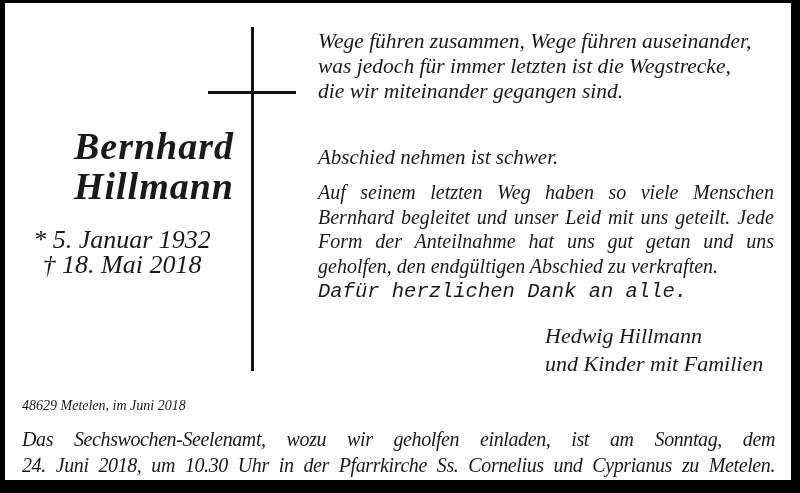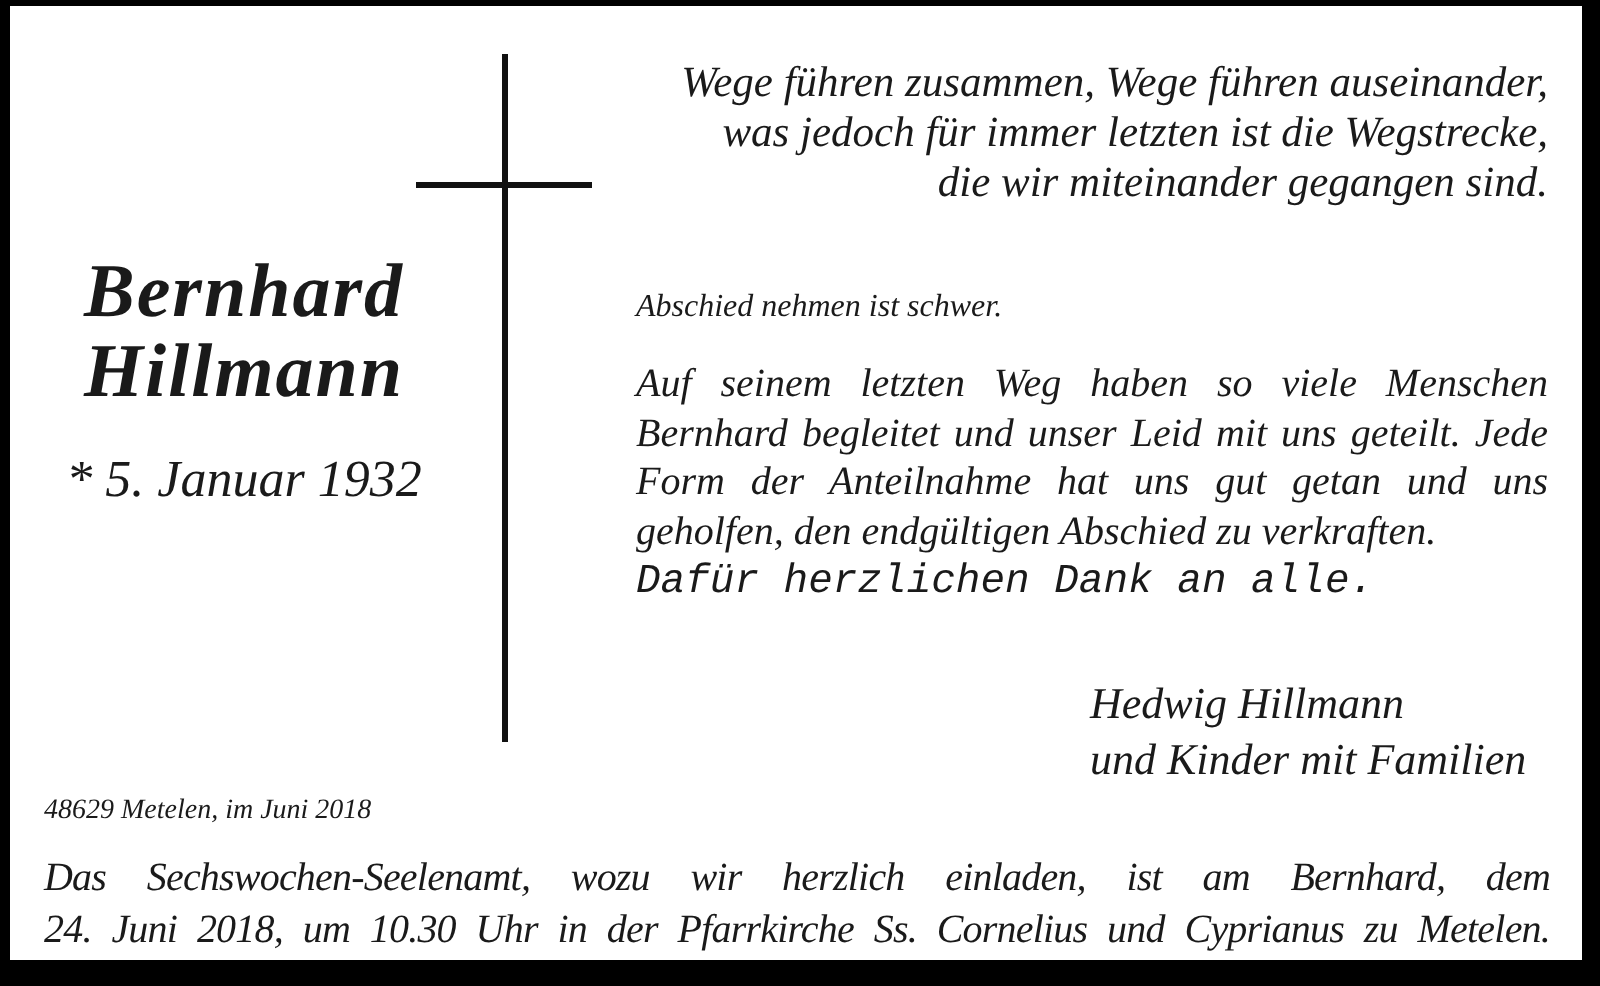--- a/index.html
+++ b/index.html
@@ -22,56 +22,55 @@
   .edge-right  { left: 791px; top: 0; width: 9px; height: 493px; }
   .edge-bottom { left: 0; top: 480px; width: 800px; height: 13px; }
 
   
   .cross-v { left: 251px; top: 27px; width: 3px; height: 344px; background: #111111; }
   .cross-h { left: 208px; top: 91px; width: 88px; height: 3px; background: #111111; }
 
   
   .quote {
     left: 318px; top: 29px; width: 456px;
-    text-align: right;
+    text-align: left;
     font-size: 21.5px;
     line-height: 25px;
   }
 
   
   .name {
     left: 10px; top: 126px; width: 224px;
-    text-align: center;
+    text-align: right;
     font-weight: bold;
     font-size: 38px;
     line-height: 40px;
     letter-spacing: 1px;
   }
   .dates {
     left: 10px; top: 227px; width: 224px;
     text-align: center;
     font-size: 26px;
     line-height: 25px;
   }
 
   
-  .intro  { left: 318px; top: 145px; width: 456px; font-size: 16px; }
+  .intro  { left: 318px; top: 145px; width: 456px; font-size: 21px; }
   .para   {
     left: 318px; top: 180px; width: 456px;
     font-size: 20px;
     line-height: 24.5px;
   }
   .just { text-align: justify; text-align-last: justify; }
   .thanks { left: 318px; top: 280px; width: 456px; font-size: 20.5px; font-family: Liberation Mono, monospace; }
 
   .signature {
     left: 545px; top: 322px; width: 240px;
     font-size: 22px;
     line-height: 28px;
-    margin-top: 16px;
   }
 
   
   .place-date { left: 22px; top: 398px; width: 500px; font-size: 14px; }
   .service {
     left: 22px; top: 426px; width: 753px;
     font-size: 20px;
     line-height: 26px;
     letter-spacing: -0.4px;
   }
@@ -97,20 +96,21 @@
     <div>die wir miteinander gegangen sind.</div>
   </div>
 
   <div class="abs name">
     <div>Bernhard</div>
     <div>Hillmann</div>
   </div>
 
   <div class="abs dates">
     <div>* 5. Januar 1932</div>
+    <div>† 18. Mai 2018</div>
   </div>
 
   <div class="abs intro">Abschied nehmen ist schwer.</div>
 
   <div class="abs para">
     <div class="just">Auf seinem letzten Weg haben so viele Menschen</div>
     <div class="just">Bernhard begleitet und unser Leid mit uns geteilt. Jede</div>
     <div class="just">Form der Anteilnahme hat uns gut getan und uns</div>
     <div>geholfen, den endgültigen Abschied zu verkraften.</div>
   </div>
@@ -118,17 +118,17 @@
   <div class="abs thanks">Dafür herzlichen Dank an alle.</div>
 
   <div class="abs signature">
     <div>Hedwig Hillmann</div>
     <div>und Kinder mit Familien</div>
   </div>
 
   <div class="abs place-date">48629 Metelen, im Juni 2018</div>
 
   <div class="abs service">
-    <div class="just">Das Sechswochen-Seelenamt, wozu wir herzlich einladen, ist am Bernhard, dem</div>
+    <div class="just">Das Sechswochen-Seelenamt, wozu wir geholfen einladen, ist am Sonntag, dem</div>
     <div class="just">24. Juni 2018, um 10.30 Uhr in der Pfarrkirche Ss. Cornelius und Cyprianus zu Metelen.</div>
   </div>
 
 </div>
 
 </body></html>

